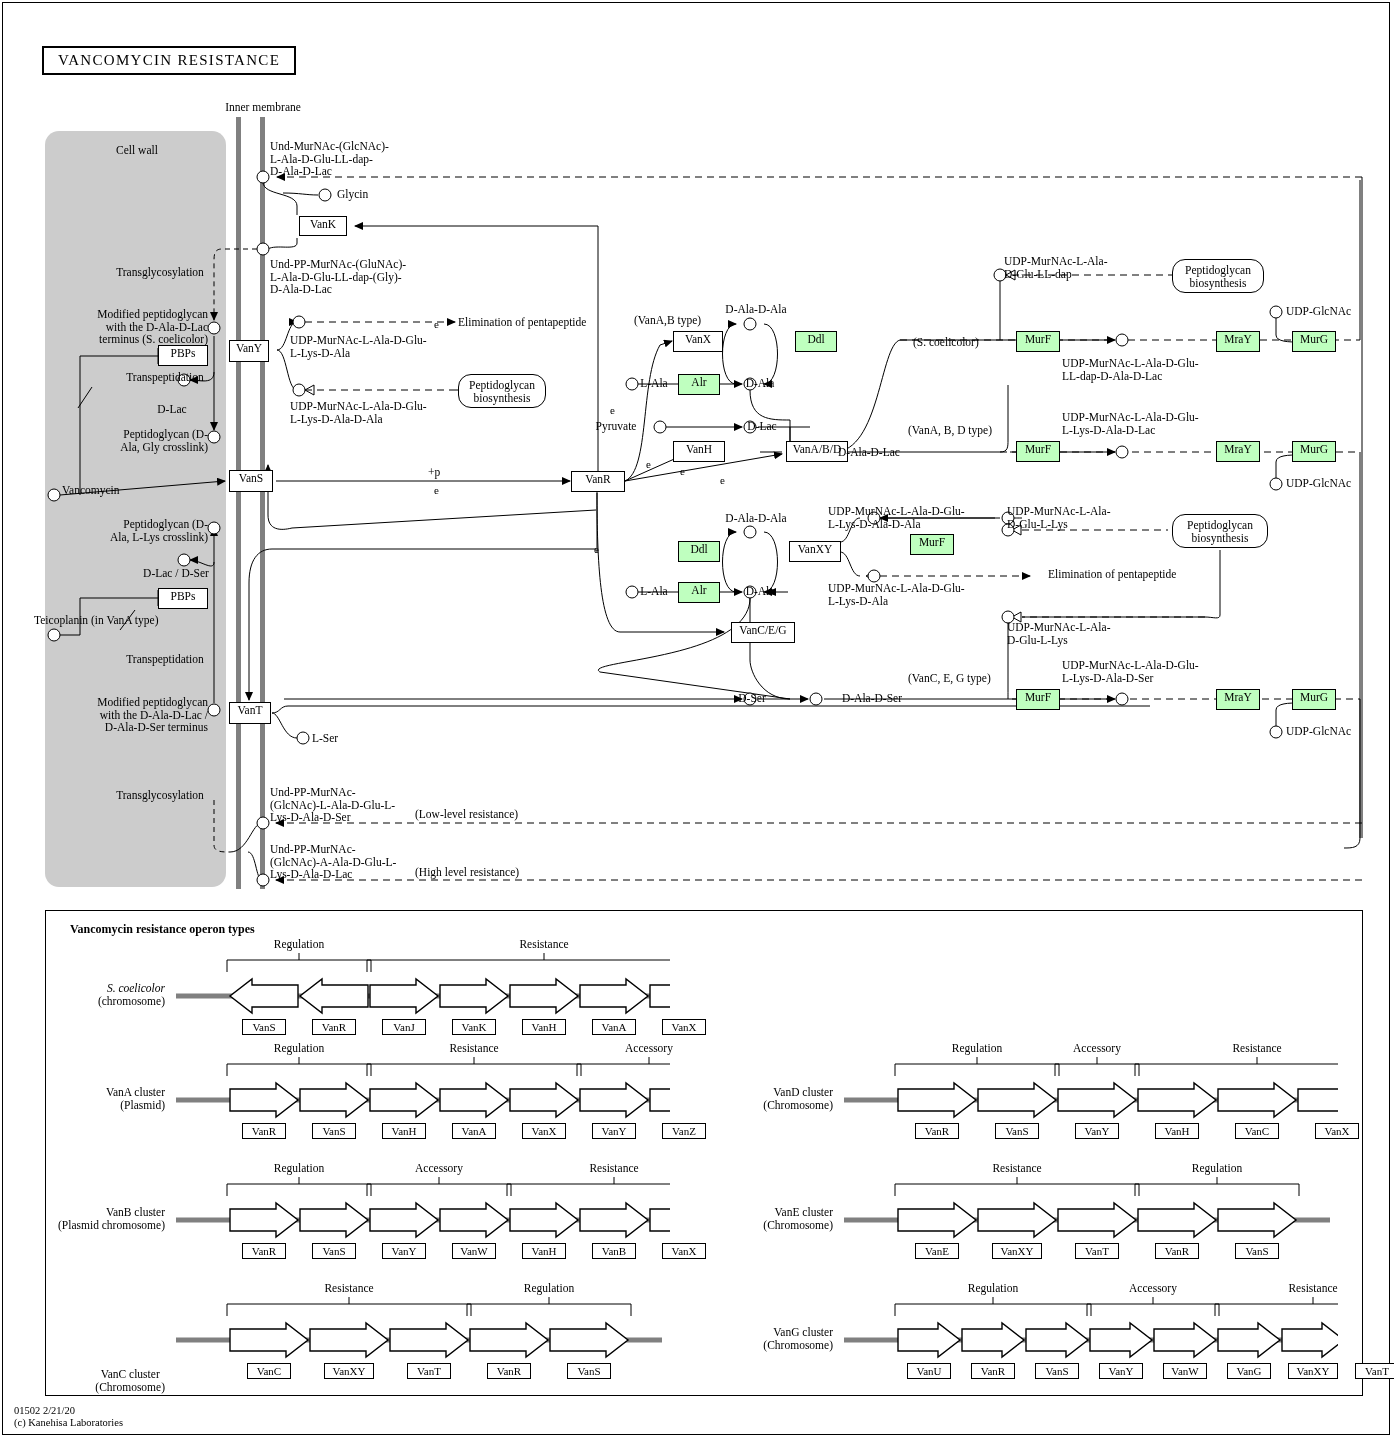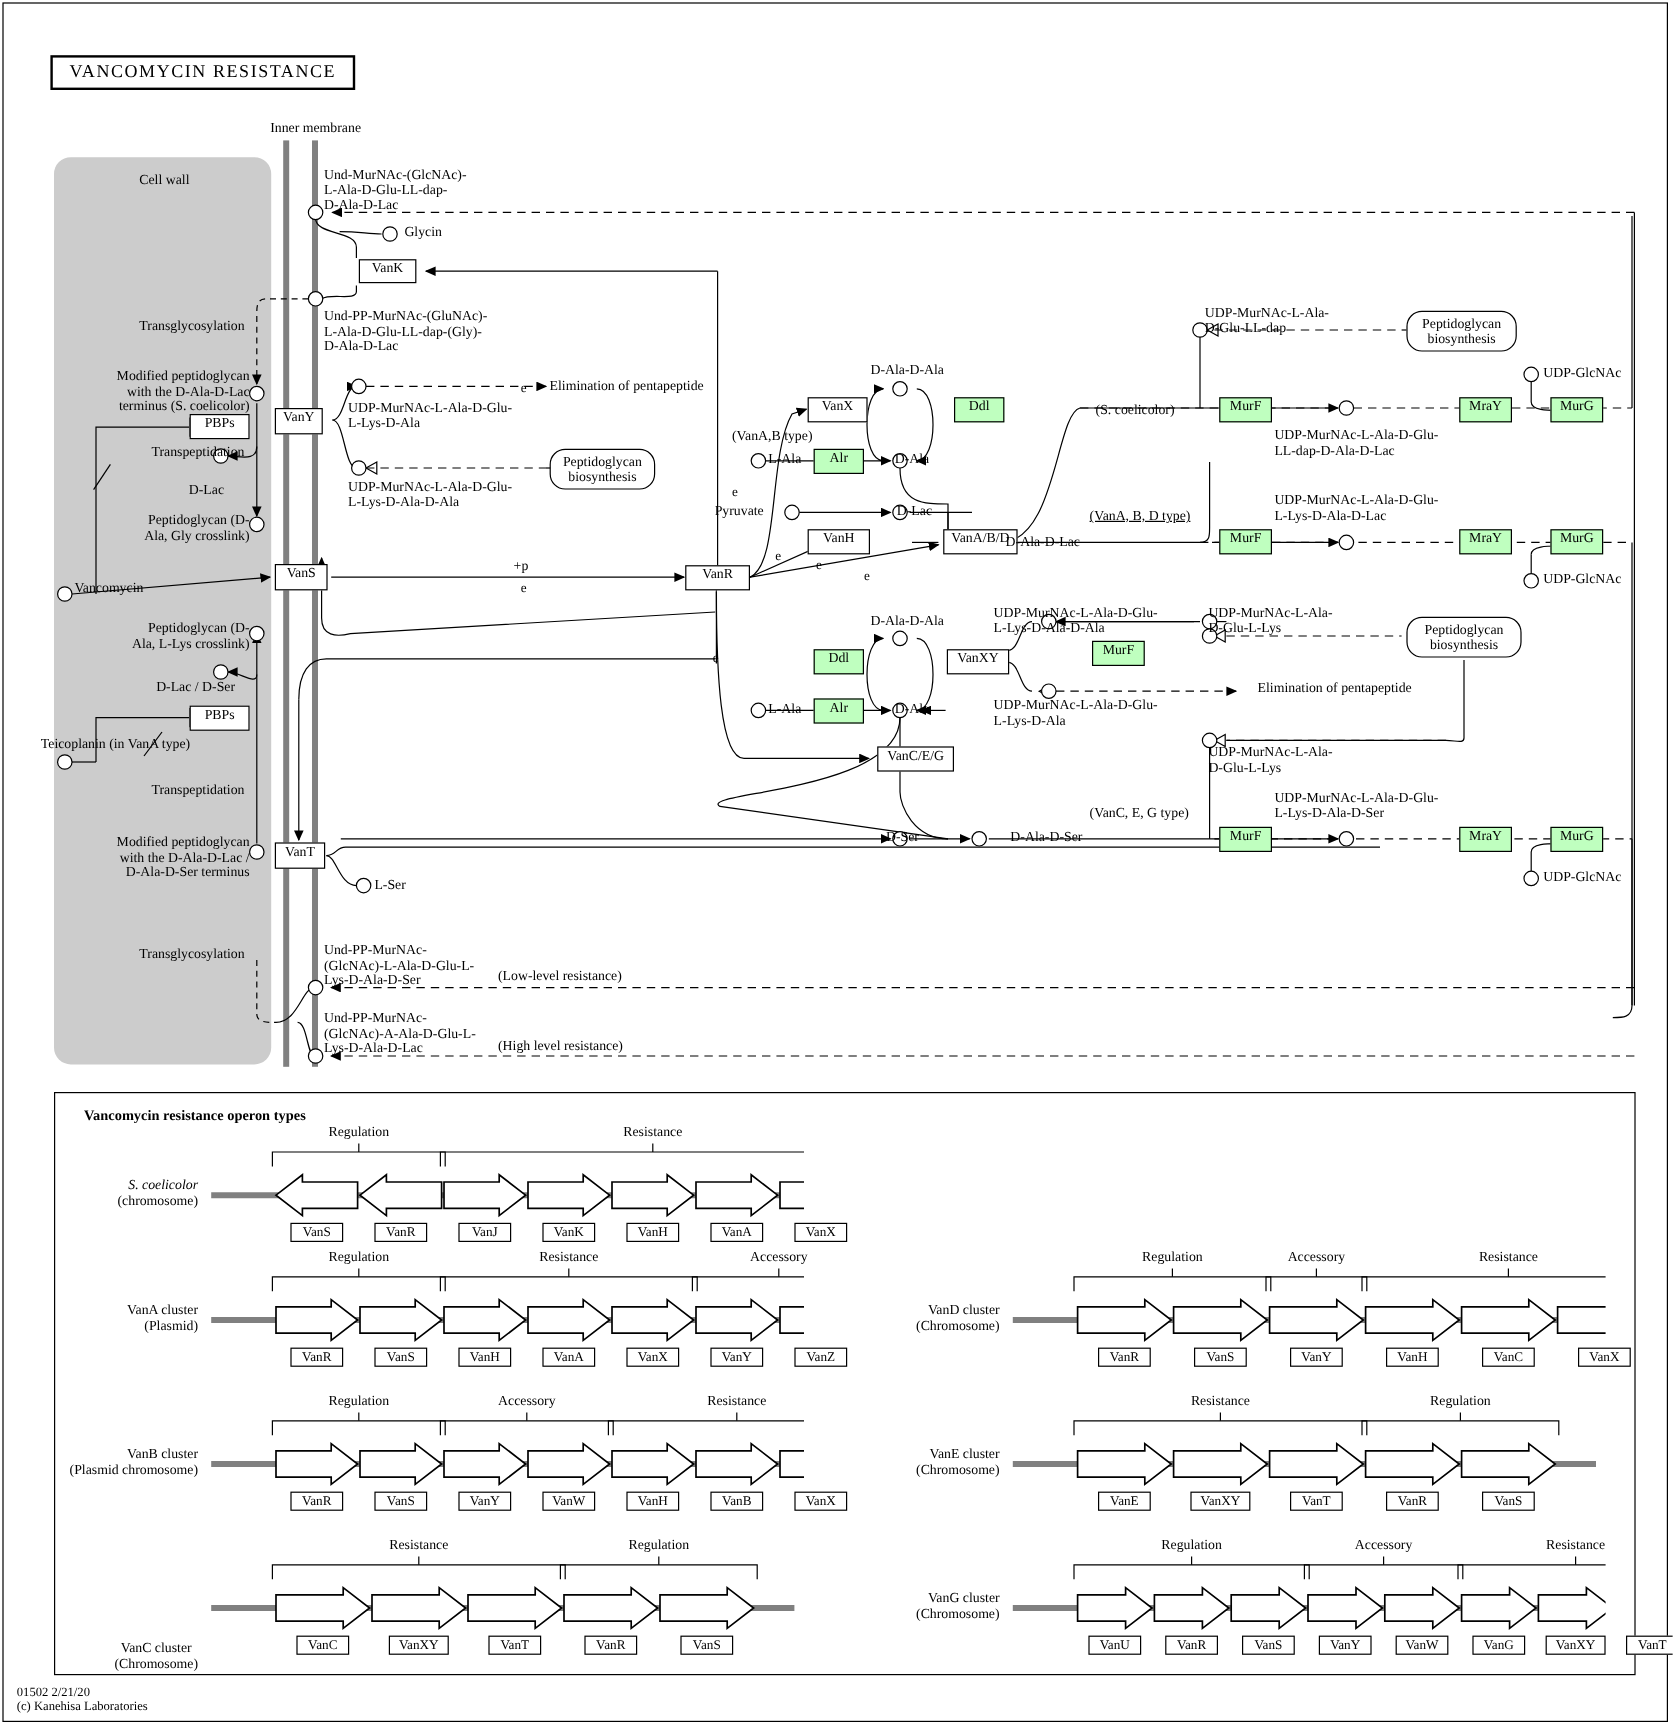--- a/index.html
+++ b/index.html
@@ -326,21 +326,21 @@
 with the D-Ala-D-Lac
 terminus (S. coelicolor)</div>
   <div class="lb c" style="left:172px;top:403px;">D-Lac</div>
   <div class="lb r" style="left:208px;top:428px;text-align:right;">Peptidoglycan (D-
 Ala, Gly crosslink)</div>
   <div class="lb c" style="left:160px;top:266px;">Transglycosylation</div>
   <div class="lb c" style="left:165px;top:371px;">Transpeptidation</div>
   <div class="lb" style="left:62px;top:484px;">Vancomycin</div>
   <div class="lb r" style="left:208px;top:518px;text-align:right;">Peptidoglycan (D-
 Ala, L-Lys crosslink)</div>
-  <div class="lb c" style="left:163px;top:567px;text-align:center;">D-Lac / D-Ser</div>
+  <div class="lb c" style="left:176px;top:567px;text-align:center;">D-Lac / D-Ser</div>
   <div class="lb" style="left:34px;top:614px;">Teicoplanin (in VanA type)</div>
   <div class="lb c" style="left:165px;top:653px;">Transpeptidation</div>
   <div class="lb r" style="left:208px;top:696px;text-align:right;">Modified peptidoglycan
 with the D-Ala-D-Lac /
 D-Ala-D-Ser terminus</div>
   <div class="lb c" style="left:160px;top:789px;">Transglycosylation</div>
   <div class="lb" style="left:312px;top:732px;">L-Ser</div>
   <div class="lb" style="left:270px;top:786px;">Und-PP-MurNAc-
 (GlcNAc)-L-Ala-D-Glu-L-
 Lys-D-Ala-D-Ser</div>
@@ -349,29 +349,29 @@
 (GlcNAc)-A-Ala-D-Glu-L-
 Lys-D-Ala-D-Lac</div>
   <div class="lb" style="left:415px;top:866px;">(High level resistance)</div>
 
   <div class="lb" style="left:290px;top:334px;">UDP-MurNAc-L-Ala-D-Glu-
 L-Lys-D-Ala</div>
   <div class="lb" style="left:458px;top:316px;">Elimination of pentapeptide</div>
   <div class="lb" style="left:290px;top:400px;">UDP-MurNAc-L-Ala-D-Glu-
 L-Lys-D-Ala-D-Ala</div>
 
-  <div class="lb" style="left:610px;top:314px;margin-top:44px;">(VanA,B type)</div>
+  <div class="lb" style="left:634px;top:314px;">(VanA,B type)</div>
   <div class="lb c" style="left:756px;top:303px;">D-Ala-D-Ala</div>
   <div class="lb c" style="left:654px;top:377px;">L-Ala</div>
   <div class="lb c" style="left:760px;top:377px;">D-Ala</div>
   <div class="lb c" style="left:616px;top:420px;text-align:right;">Pyruvate</div>
   <div class="lb c" style="left:762px;top:420px;">D-Lac</div>
   <div class="lb" style="left:838px;top:446px;">D-Ala-D-Lac</div>
   <div class="lb it" style="left:913px;top:336px;">(S. coelicolor)</div>
-  <div class="lb" style="left:908px;top:424px;text-decoration:underline;">(VanA, B, D type)</div>
+  <div class="lb" style="left:908px;top:424px;">(VanA, B, D type)</div>
 
   <div class="lb" style="left:1004px;top:255px;">UDP-MurNAc-L-Ala-
 D-Glu-LL-dap</div>
   <div class="lb" style="left:1286px;top:305px;">UDP-GlcNAc</div>
   <div class="lb" style="left:1062px;top:357px;">UDP-MurNAc-L-Ala-D-Glu-
 LL-dap-D-Ala-D-Lac</div>
   <div class="lb" style="left:1062px;top:411px;">UDP-MurNAc-L-Ala-D-Glu-
 L-Lys-D-Ala-D-Lac</div>
   <div class="lb" style="left:1286px;top:477px;">UDP-GlcNAc</div>
 

